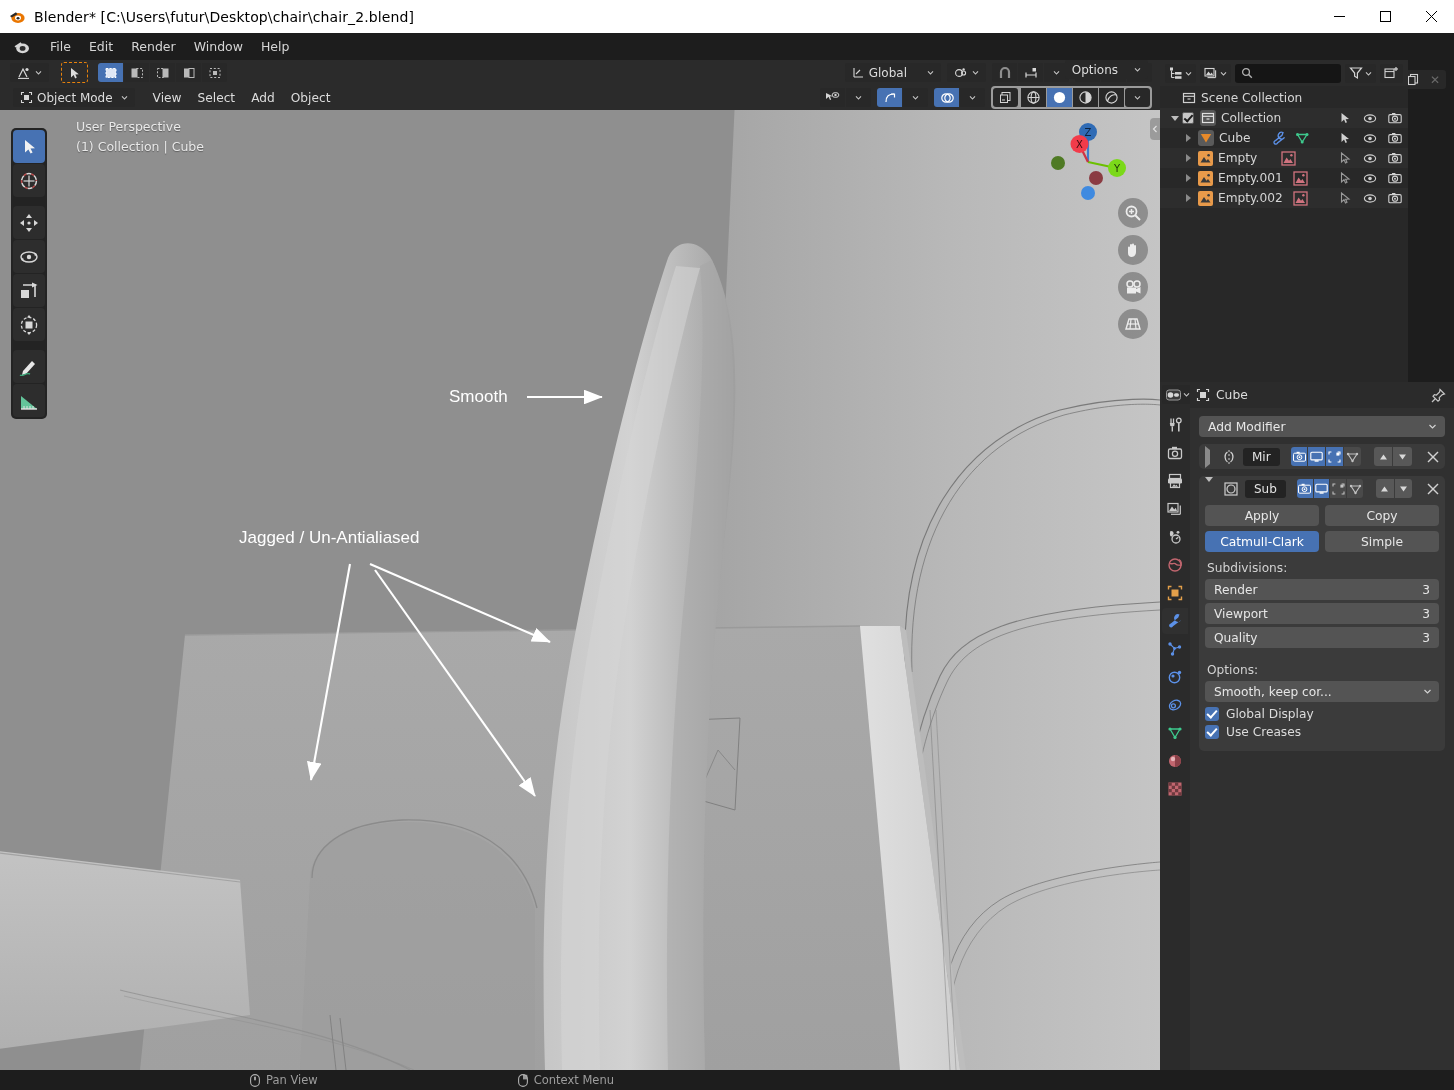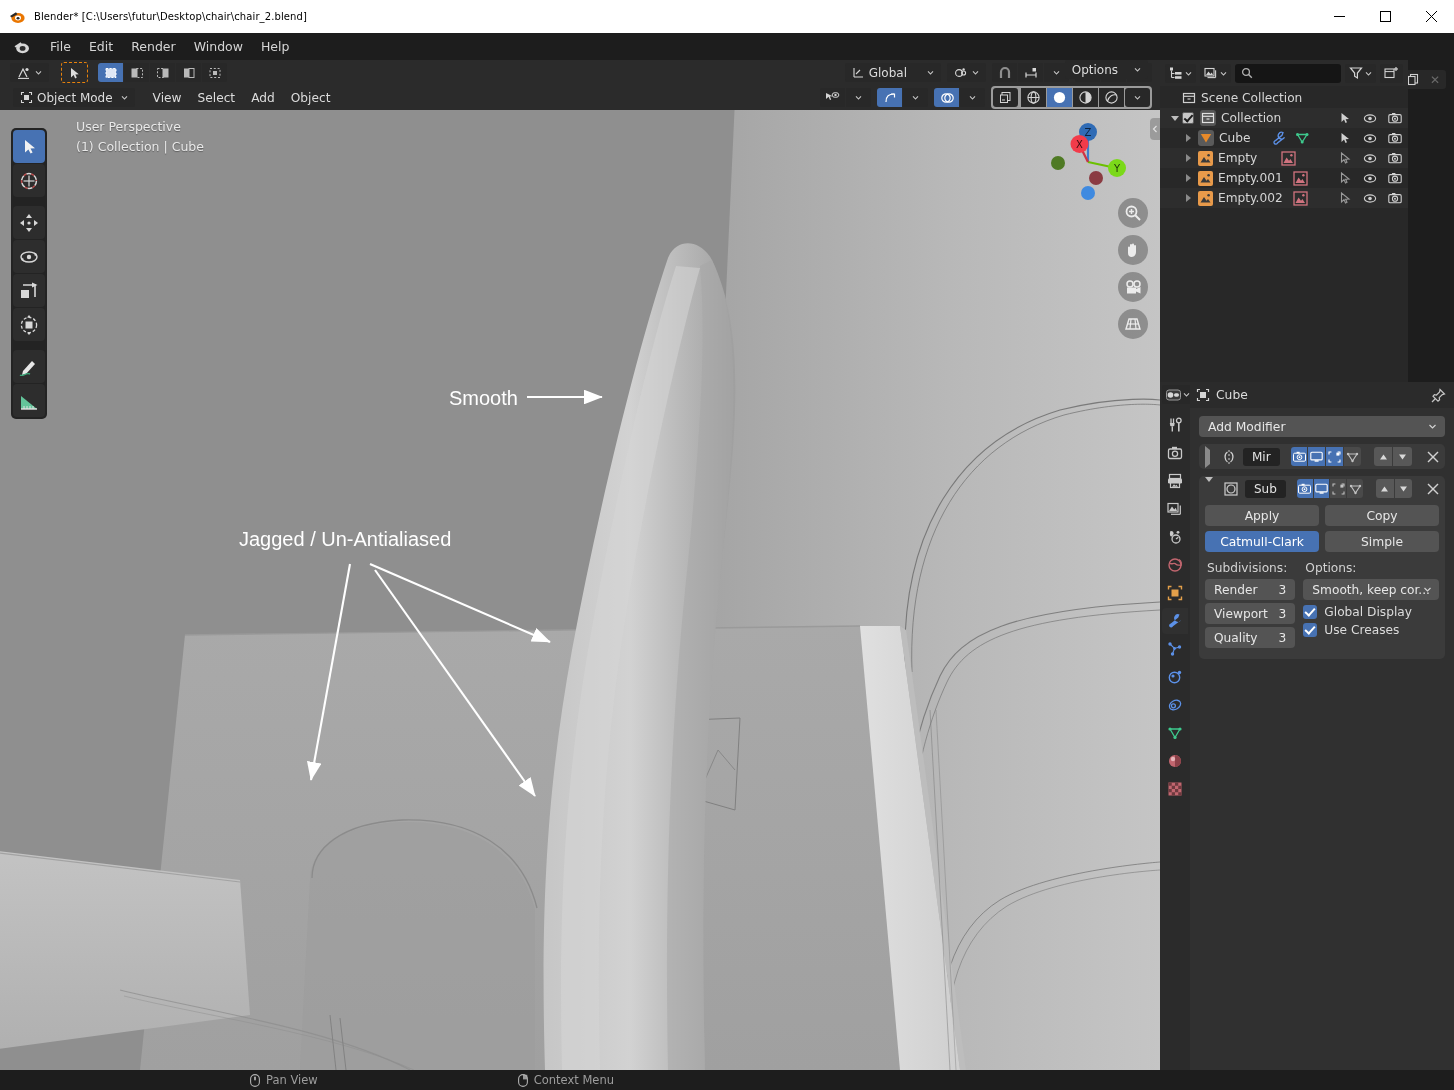--- a/index.html
+++ b/index.html
@@ -13,21 +13,21 @@
   }
   .app { position: relative; width: 1454px; height: 1090px; }
 
   
   .titlebar {
     position: absolute; left:0; top:0; width:1454px; height:33px;
     background: #ffffff; color:#000;
     display:flex; align-items:center;
   }
   .titlebar .tb-icon { margin-left:9px; width:17px; height:17px; }
-  .titlebar .tb-text { margin-left:8px; font-size:10px; color:#000; letter-spacing:.1px;}
+  .titlebar .tb-text { margin-left:8px; font-size:14px; color:#000; letter-spacing:.1px;}
   .winbtns { position:absolute; right:0; top:0; height:33px; display:flex; }
   .winbtn { width:46px; height:33px; display:flex; align-items:center; justify-content:center; color:#000; font-size:13px; }
 
   
   .topbar {
     position:absolute; left:0; top:33px; width:1454px; height:27px;
     background:#1d1d1d; display:flex; align-items:center;
   }
   .blender-logo { margin-left:13px; width:18px; height:18px; }
   .menu { display:flex; align-items:center; margin-left:10px; }
@@ -88,21 +88,21 @@
   .tool-btn { width:32px; height:33px; margin:0 2px; border-radius:4px; display:flex;
      align-items:center; justify-content:center; background:#2d2d2d; }
   .tool-btn.active { background:#4772b3; }
   .tool-sep { height:7px; }
 
   
   .nav-buttons { position:absolute; right:12px; top:138px; display:flex; flex-direction:column; gap:7px; }
   .nav-btn { width:30px; height:30px; border-radius:50%; background:rgba(120,120,120,.72);
     display:flex; align-items:center; justify-content:center; }
 
-  .annot-label { position:absolute; color:#ffffff; font-size:20px; font-family:"Liberation Sans", sans-serif; }
+  .annot-label { position:absolute; color:#ffffff; font-size:17px; font-family:"Liberation Sans", sans-serif; }
 
   
   .outliner { position:absolute; left:1160px; top:60px; width:248px; height:322px; background:#1d4ed8; }
   .outliner-header { height:26px; background:#2b2b2b; display:flex; align-items:center; padding:0 5px; gap:4px; }
   .ol-drop { height:19px; background:#282828; border-radius:3px; display:flex; align-items:center; padding:0 4px; gap:2px;}
   .ol-search { flex:1; height:19px; background:#151515; border-radius:3px; display:flex; align-items:center; padding:0 6px; gap:5px;}
   .ol-body { background:#282828; height:296px; padding-top:2px; }
   .ol-row { height:20px; display:flex; align-items:center; position:relative; padding-left:8px; font-size:12.2px; color:#d5d5d5;}
   .ol-row.alt { background:#2d2d2d; }
   .ol-row .rlabel { margin-left:5px; }
@@ -138,21 +138,21 @@
   .mbtn { width:19px; height:19px; background:#4a4a4a; display:flex; align-items:center; justify-content:center; }
   .mbtn.on { background:#4772b3; }
   .mgrp { display:flex; border-radius:3px; overflow:hidden; gap:1px; }
   .msmall { width:21px;height:19px;background:#585858;display:flex;align-items:center;justify-content:center;}
 
   .mod-body { padding:4px 6px 8px; }
   .row2 { display:flex; gap:6px; margin-bottom:5px; }
   .pbtn { flex:1; height:21px; background:#545454; border-radius:4px; display:flex;
      align-items:center; justify-content:center; font-size:12.3px; color:#e6e6e6; }
   .pbtn.sel { background:#4772b3; color:#fff;text-align:center; }
-  .colrow { display:flex; gap:8px; }
+  .colrow { display:flex; gap:8px;flex-direction:column; }
   .col { flex:1; }
   .sublabel { font-size:12.2px; color:#d2d2d2; margin:4px 0 4px 2px; }
   .numfield {
     height:21px; background:#545454; border-radius:4px; margin-bottom:3px;
     display:flex; align-items:center; justify-content:space-between; padding:0 9px;
     font-size:12.2px; color:#e6e6e6;
   }
   .dropfield {
     height:21px; background:#545454; border-radius:4px; margin-bottom:5px;
     display:flex; align-items:center; padding:0 9px; font-size:12.2px; color:#e6e6e6; position:relative;

